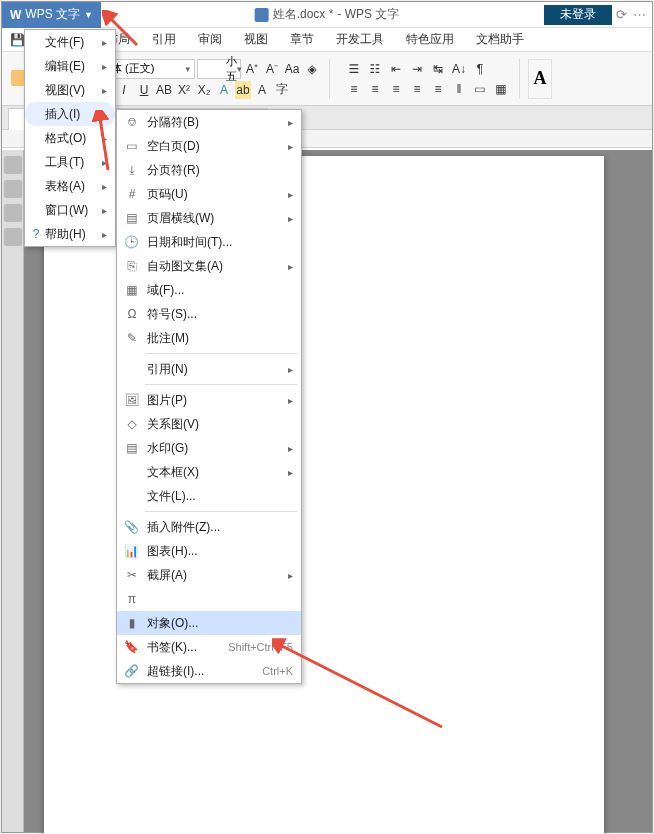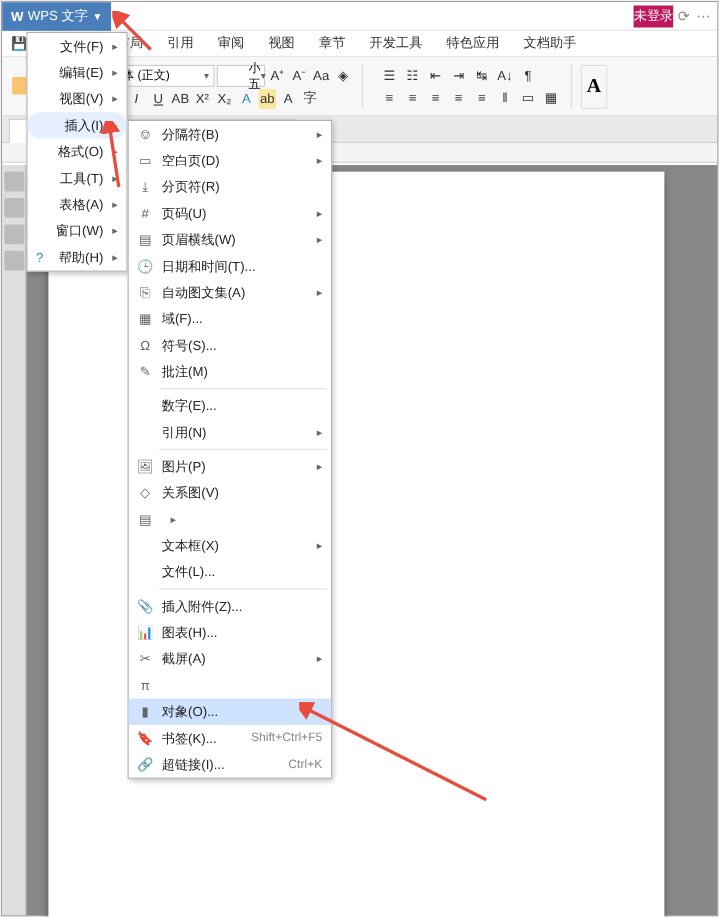--- a/index.html
+++ b/index.html
@@ -7,21 +7,21 @@
 
 .window { position: absolute; left: 1px; top: 1px; right: 1px; bottom: 1px; background: #fff; border: 1px solid #999; }
 
 
 .titlebar { height: 26px; background: #fff; display: flex; align-items: center; position: relative; border-bottom: 1px solid #e0e0e0; }
 .app-btn { background: #4a7ebb; color: #fff; height: 26px; padding: 0 8px; display: flex; align-items: center; font-size: 12px; gap: 4px; }
 .app-btn .w-icon { font-weight: bold; }
 .app-btn .dd { font-size: 9px; }
 .title-center { position: absolute; left: 50%; transform: translateX(-50%); display: flex; align-items: center; gap: 4px; font-size: 12px; color: #555; }
 .title-center .doc-icon { width: 14px; height: 14px; background: #4a7ebb; border-radius: 2px; }
-.login-btn { margin-left: auto; background: #be185d; color: #fff; height: 20px; padding: 0 0; font-size: 12px; display: flex; align-items: center; margin-right: 4px; }
+.login-btn { margin-left: auto; background: #0c4a6e; color: #fff; height: 20px; padding: 0 16px; font-size: 12px; display: flex; align-items: center; margin-right: 4px; }
 .title-icons { display: flex; gap: 6px; padding-right: 6px; }
 .title-icons span { color: #888; font-size: 13px; }
 
 
 .tabrow { height: 24px; display: flex; align-items: center; padding-left: 6px; background: #fff; border-bottom: 1px solid #e0e0e0; }
 .tb-btn { width: 20px; height: 20px; display: flex; align-items: center; justify-content: center; color: #4a7ebb; font-size: 12px; }
 .tabs { display: flex; gap: 2px; margin-left: 4px; }
 .tab { font-size: 12px; padding: 3px 10px; color: #333; }
 
 
@@ -65,38 +65,43 @@
 .menu-item { height: 24px; display: flex; align-items: center; padding-right: 8px; position: relative; }
 .menu-item .icon-col { width: 26px; display: flex; align-items: center; justify-content: center; color: #666; }
 .menu-item .label { flex: 1; color: #222; }
 .menu-item .shortcut { color: #888; font-size: 11px; margin-left: 2px; }
 .menu-item .arrow { color: #666; font-size: 10px; margin-left: 8px; }
 .menu-item.hover { background: #e5efff; border-radius: 11px; }
 .menu-item.sel { background: #cfe2ff; }
 .menu-sep { height: 1px; background: #e0e0e0; margin: 3px 4px 3px 28px; }
 
 .menu.main { left: 22px; top: 27px; width: 92px; }
-.menu.main .menu-item { padding-left: 2px; text-align: right; }
+.menu.main .menu-item { padding-left: 2px; }
 .menu.main .icon-col { width: 18px; }
 .menu.main .label { font-size: 12px; }
 
 .menu.sub { left: 114px; top: 107px; width: 186px; }
 .menu.sub .icon-col { width: 30px; }
 .arrow-svg { position: absolute; }
 </style>
 </head>
 <body>
 
 <div class="window">
 
   <div class="titlebar">
     <div class="app-btn">
       <span class="w-icon">W</span>
       <span>WPS 文字</span>
       <span class="dd">▼</span>
+    </div>
+    <div class="title-center">
+      <span class="doc-icon"></span>
+      <span>姓名.docx *</span>
+      <span>- WPS 文字</span>
     </div>
     <div class="login-btn">
       <span>未登录</span>
     </div>
     <div class="title-icons">
       <span>⟳</span>
       <span>⋯</span>
     </div>
   </div>
 
@@ -297,39 +302,36 @@
         <span class="icon-col">Ω</span>
         <span class="label">符号(S)...</span>
       </div>
       <div class="menu-item">
         <span class="icon-col">✎</span>
         <span class="label">批注(M)</span>
       </div>
       <div class="menu-sep"></div>
       <div class="menu-item">
         <span class="icon-col"></span>
-        <span class="label">数字(E)...</span>
-      </div>
-      <div class="menu-item">
-        <span class="icon-col"></span>
         <span class="label">引用(N)</span>
         <span class="arrow">▸</span>
       </div>
       <div class="menu-sep"></div>
       <div class="menu-item">
         <span class="icon-col">🖼</span>
         <span class="label">图片(P)</span>
         <span class="arrow">▸</span>
       </div>
       <div class="menu-item">
         <span class="icon-col">◇</span>
         <span class="label">关系图(V)</span>
       </div>
       <div class="menu-item">
         <span class="icon-col">▤</span>
+        <span class="label">水印(G)</span>
         <span class="arrow">▸</span>
       </div>
       <div class="menu-item">
         <span class="icon-col"></span>
         <span class="label">文本框(X)</span>
         <span class="arrow">▸</span>
       </div>
       <div class="menu-item">
         <span class="icon-col"></span>
         <span class="label">文件(L)...</span>

